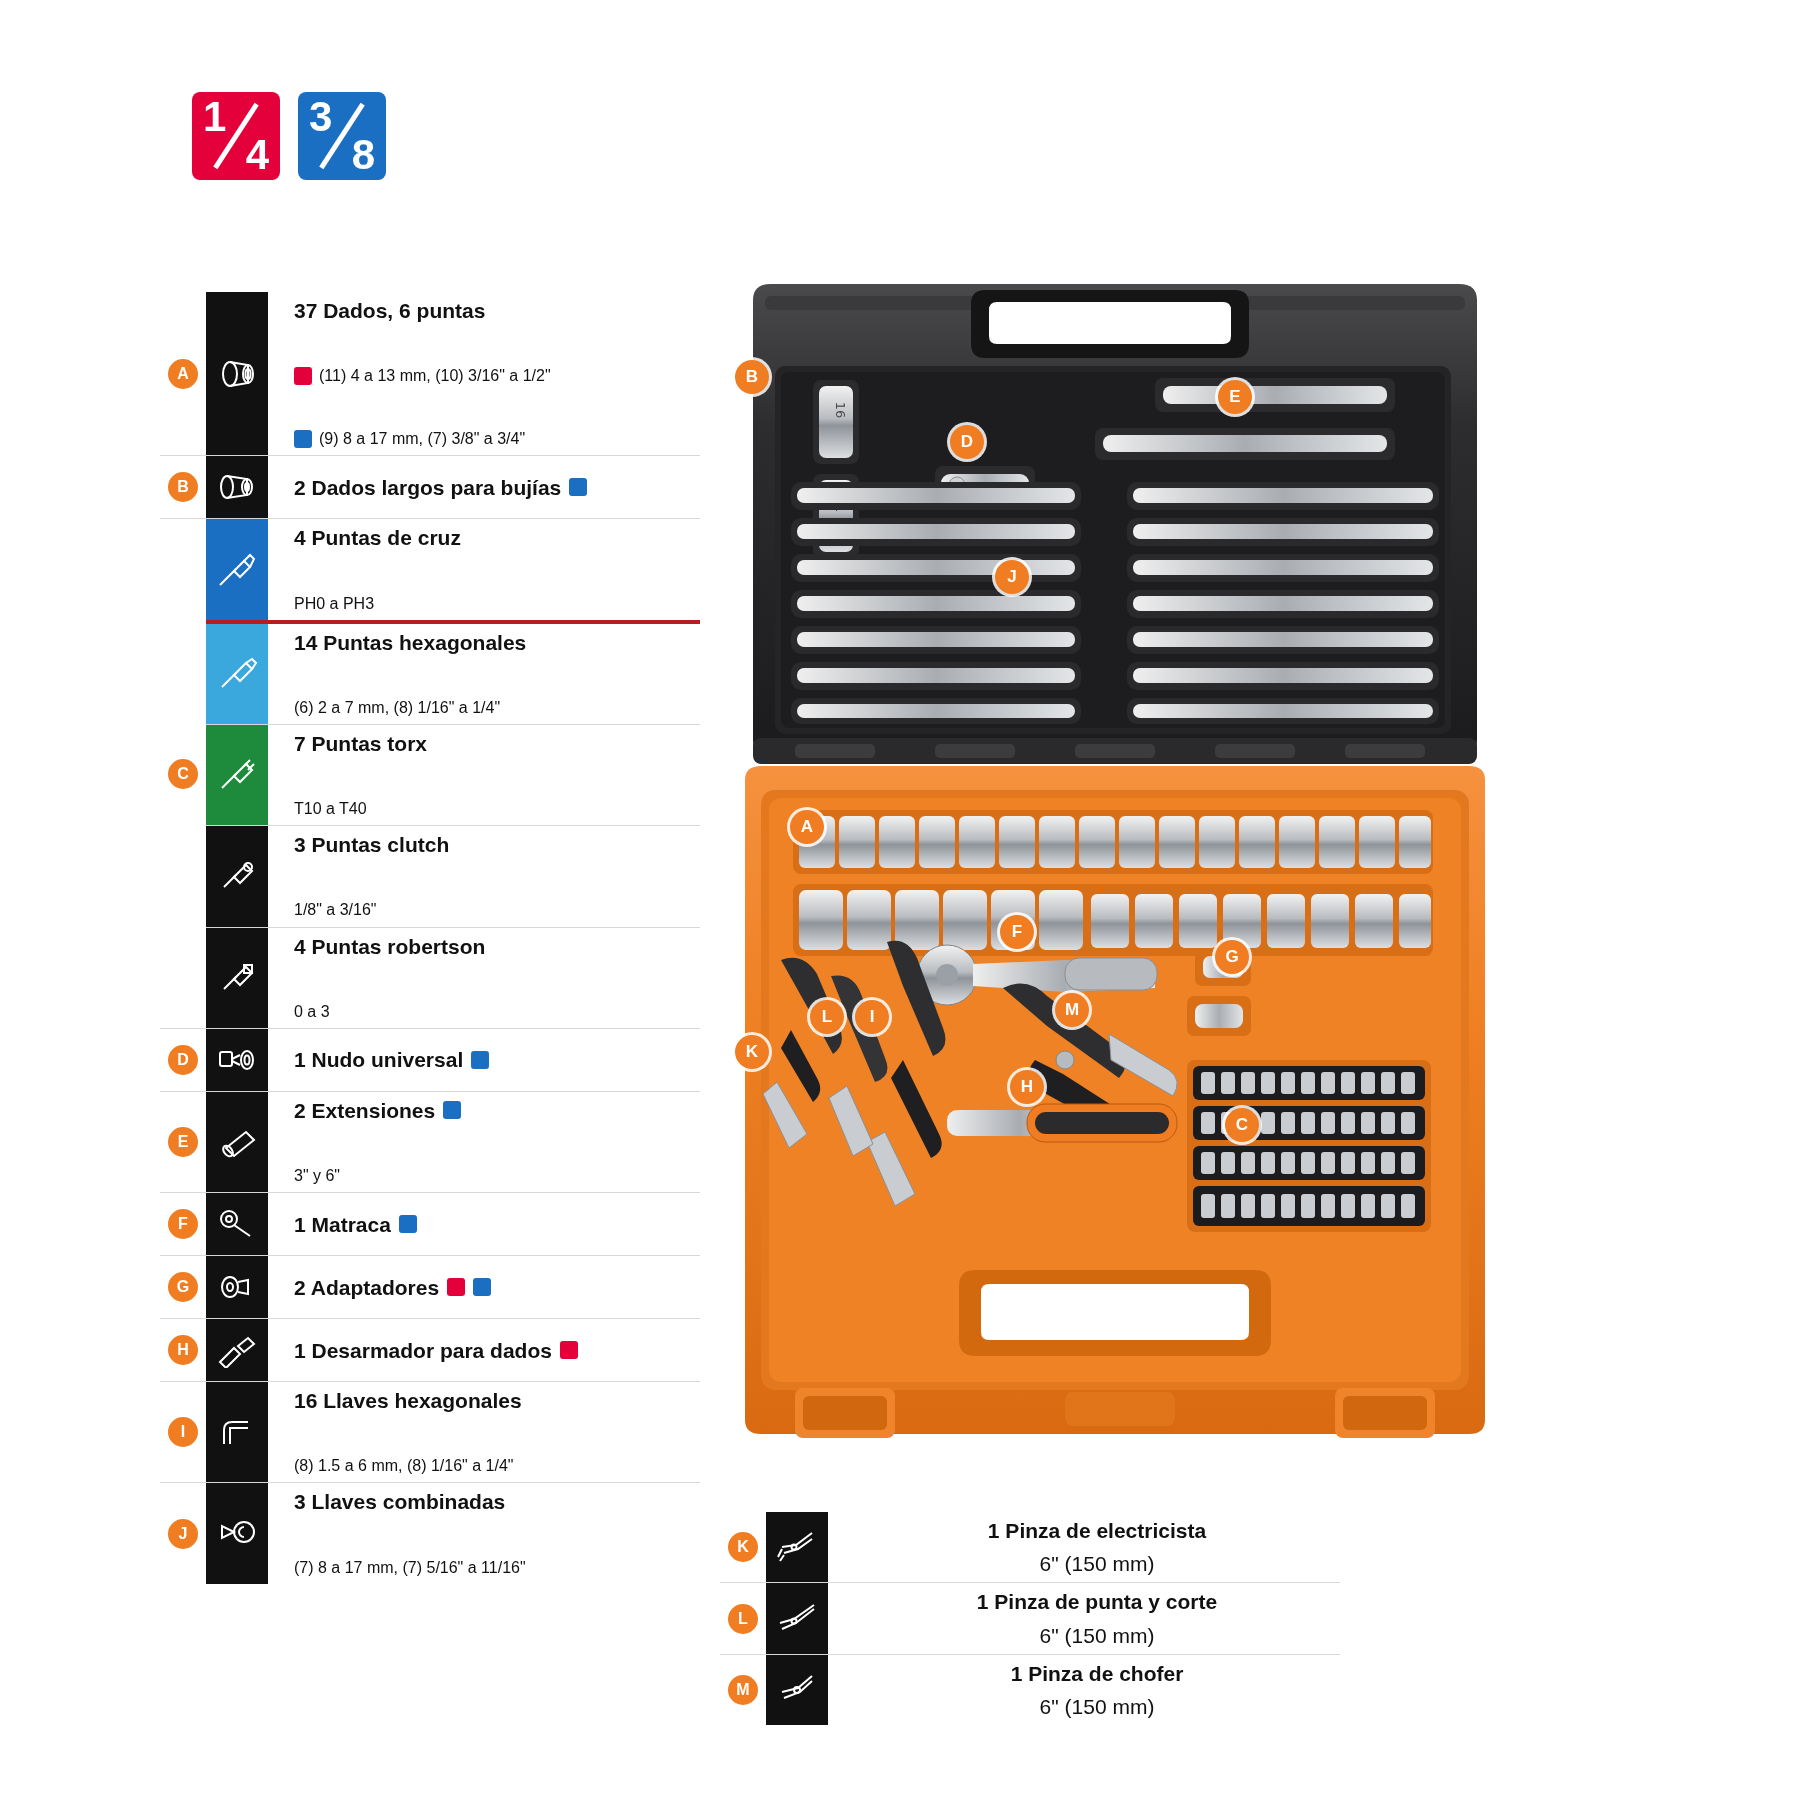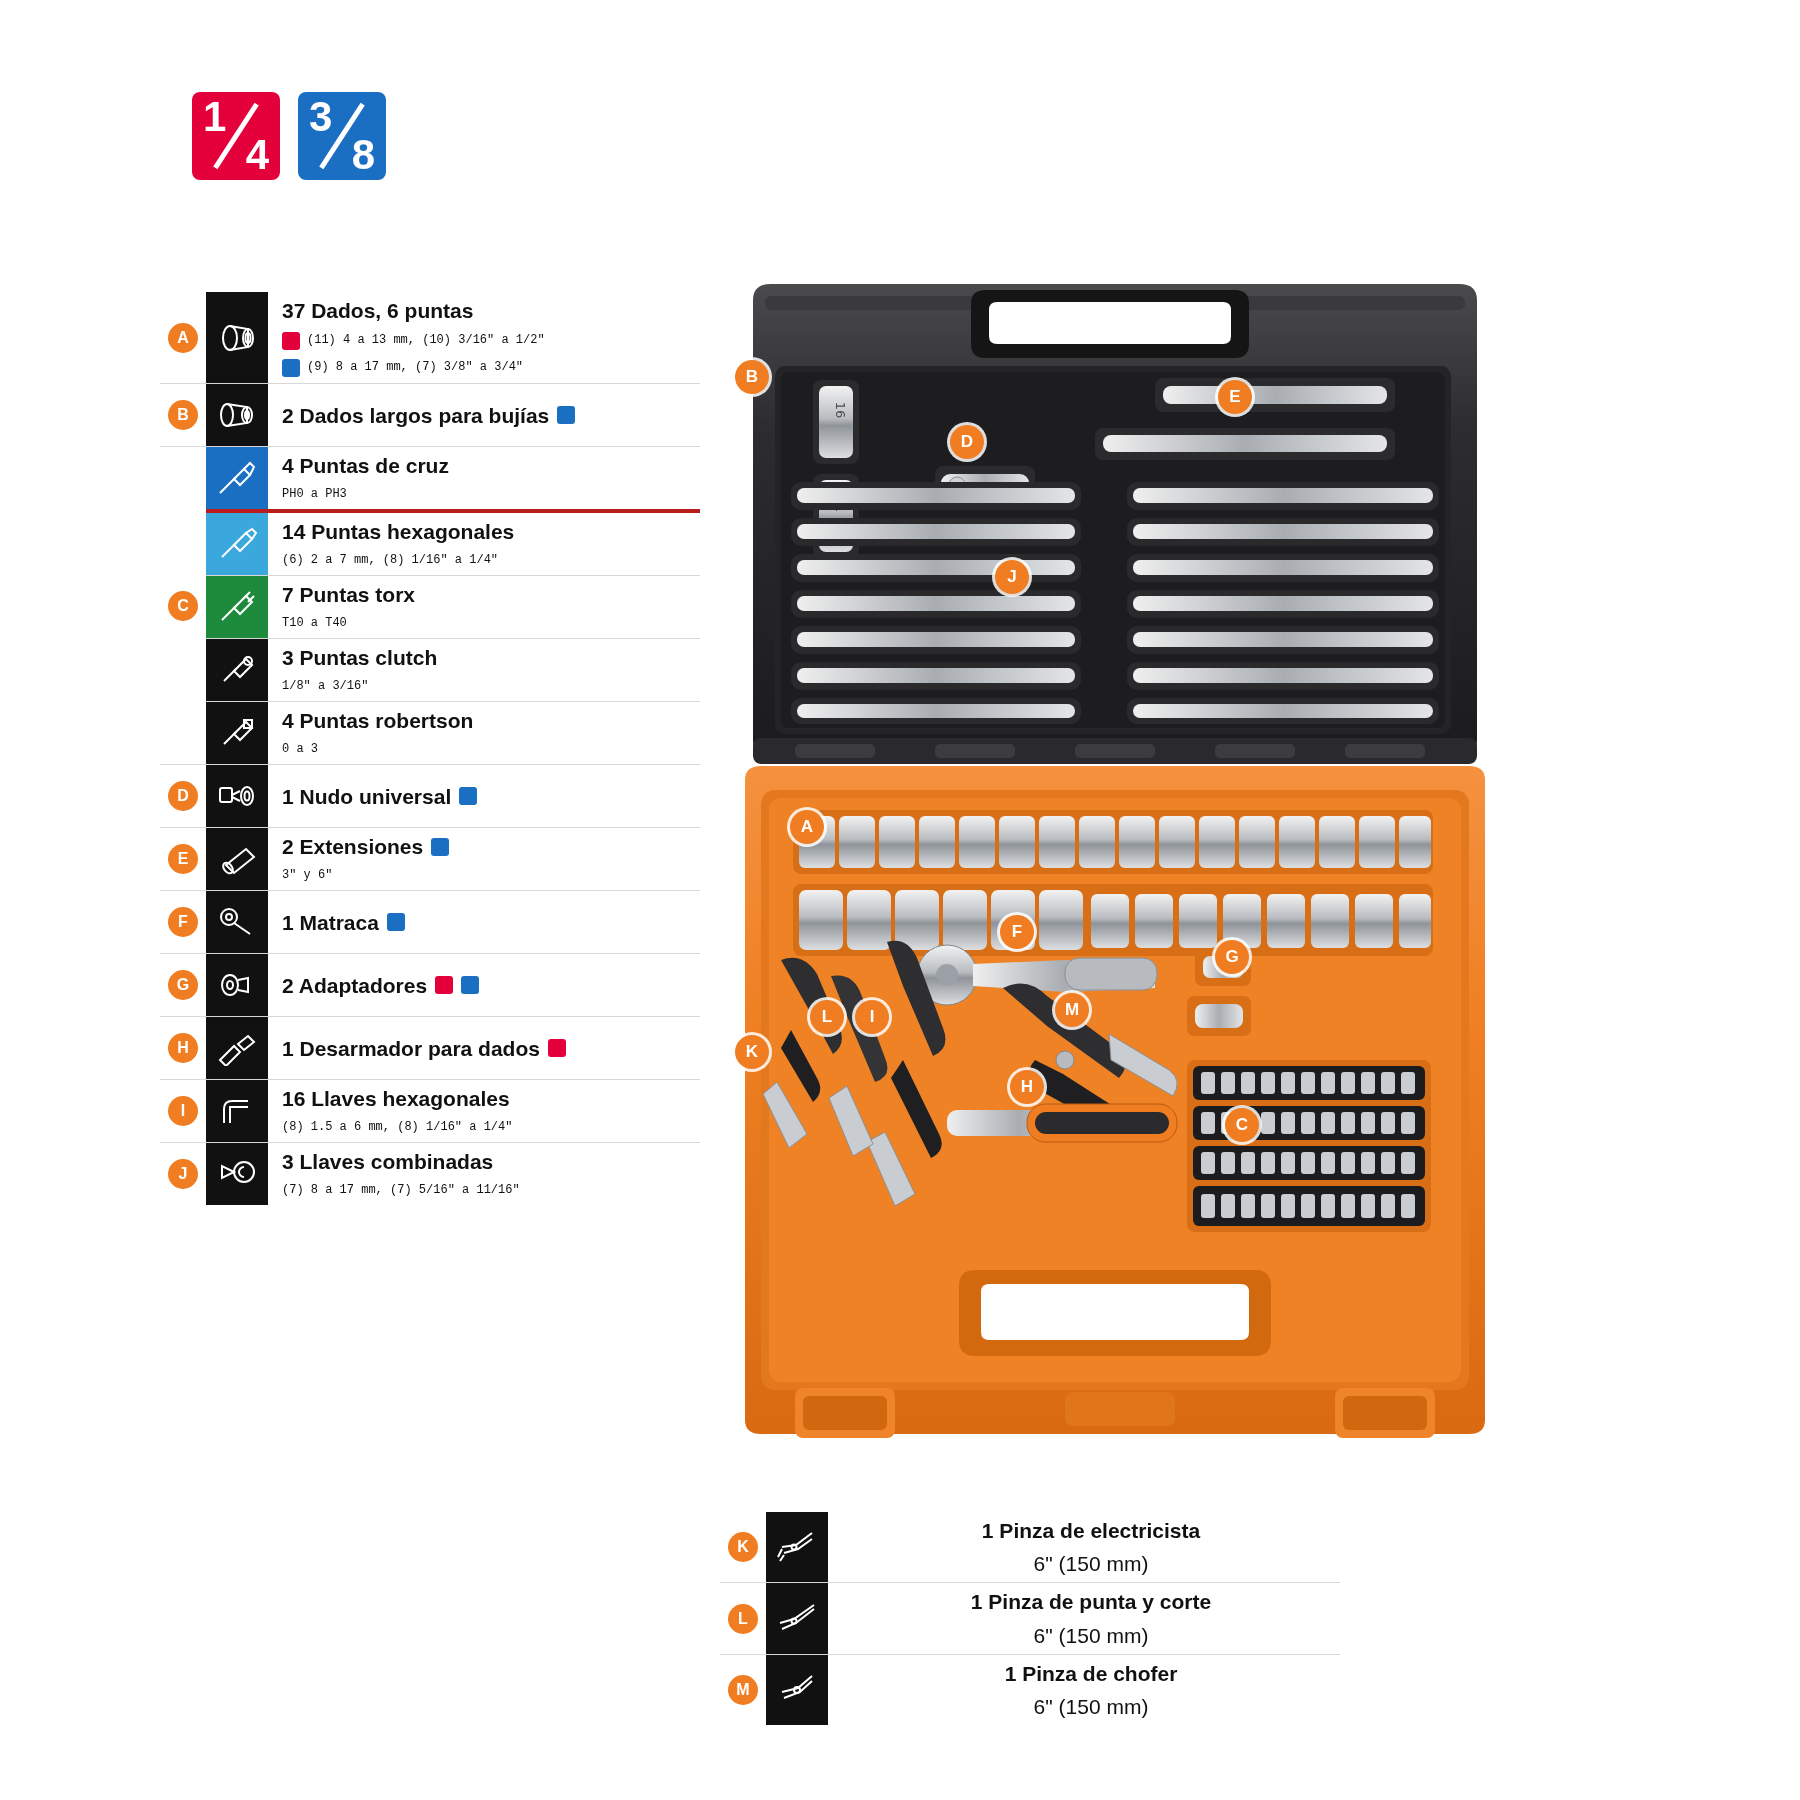--- a/index.html
+++ b/index.html
@@ -113,42 +113,42 @@
     justify-content: center;
   }
   .thumb.blue  { background: #1b6fc2; }
   .thumb.red   { background: #e4003a; }
   .thumb.cyan  { background: #3aa7dd; }
   .thumb.green { background: #1e8a3c; }
   .thumb svg { display: block; }
 
   .text-cell {
     flex: 1;
-    padding: 6px 0 6px 14px;
+    padding: 6px 0 6px 26px;
     display: flex;
     flex-direction: column;
     justify-content: center;
+    gap: 40px;
   }
   .t-main {
     font-size: 21px;
     font-weight: bold;
     line-height: 1.2;
     display: flex;
     align-items: center;
     flex-wrap: wrap;
     gap: 8px;
   }
   .t-sub {
-    font-size: 12px;
+    font-size: 16px;
     line-height: 1.32;
-    margin-top: 9px;
+    margin-top: 2px;
     display: flex;
     align-items: center;
     gap: 7px;
-    font-family: Liberation Mono, monospace;
   }
   .t-sub .sub-txt { display: inline-block; }
   .t-light { font-weight: normal; }
 
   .chip {
     display: inline-block;
     width: 18px;
     height: 18px;
     border-radius: 3px;
     vertical-align: middle;

